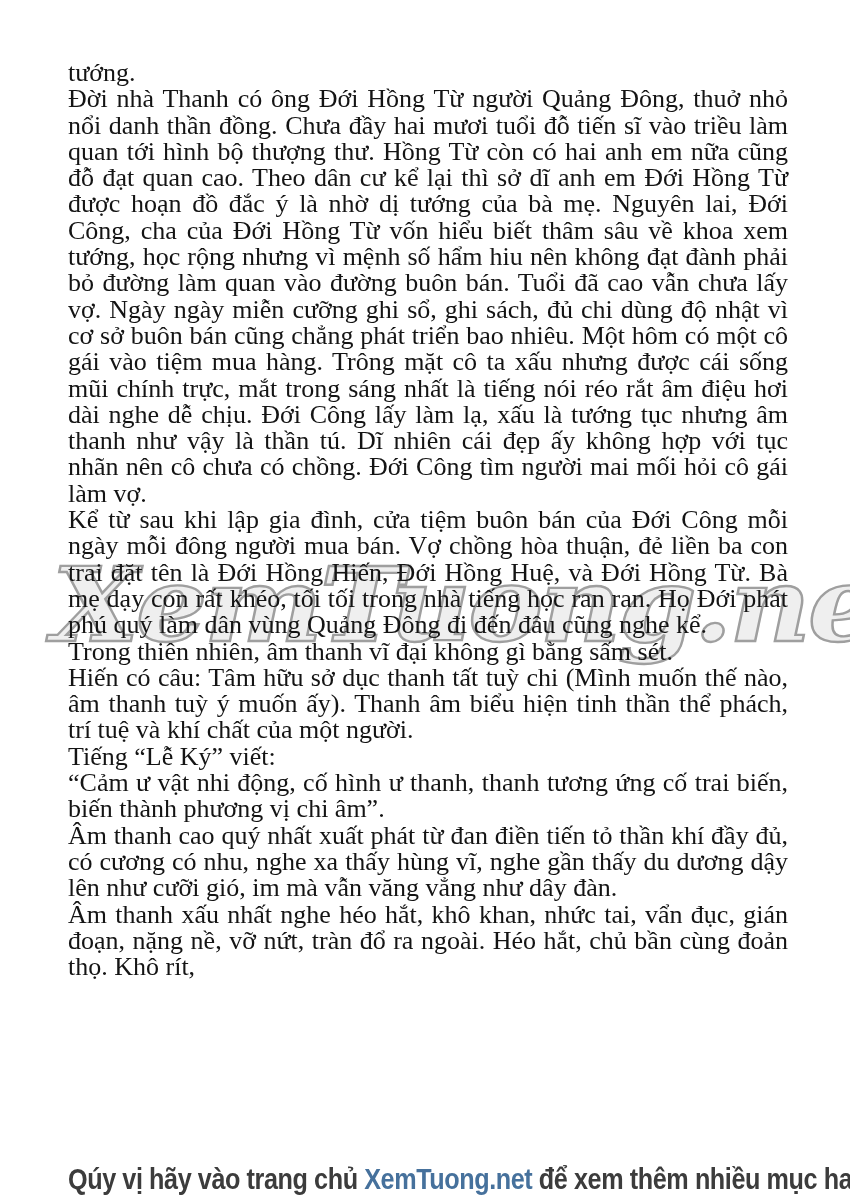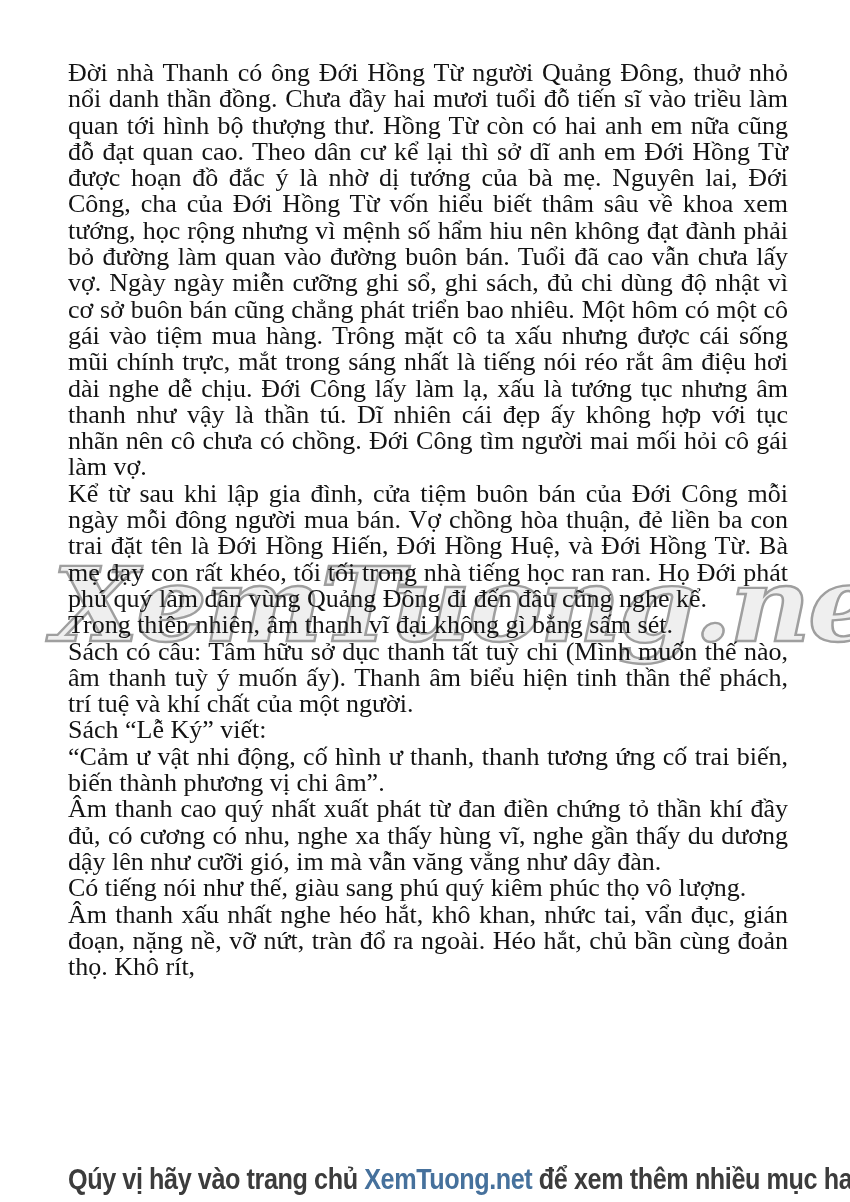--- a/index.html
+++ b/index.html
@@ -62,28 +62,28 @@
 </style>
 </head>
 <body>
 
 <div class="page">
 
   <div class="watermark">XemTuong.net</div>
 
   <div class="content">
 
+  <p>tướng.</p>
       <p>Đời nhà Thanh có ông Đới Hồng Từ người Quảng Đông, thuở nhỏ nổi danh thần đồng. Chưa đầy hai mươi tuổi đỗ tiến sĩ vào triều làm quan tới hình bộ thượng thư. Hồng Từ còn có hai anh em nữa cũng đỗ đạt quan cao. Theo dân cư kể lại thì sở dĩ anh em Đới Hồng Từ được hoạn đồ đắc ý là nhờ dị tướng của bà mẹ. Nguyên lai, Đới Công, cha của Đới Hồng Từ vốn hiểu biết thâm sâu về khoa xem tướng, học rộng nhưng vì mệnh số hẩm hiu nên không đạt đành phải bỏ đường làm quan vào đường buôn bán. Tuổi đã cao vẫn chưa lấy vợ. Ngày ngày miễn cưỡng ghi sổ, ghi sách, đủ chi dùng độ nhật vì cơ sở buôn bán cũng chẳng phát triển bao nhiêu. Một hôm có một cô gái vào tiệm mua hàng. Trông mặt cô ta xấu nhưng được cái sống mũi chính trực, mắt trong sáng nhất là tiếng nói réo rắt âm điệu hơi dài nghe dễ chịu. Đới Công lấy làm lạ, xấu là tướng tục nhưng âm thanh như vậy là thần tú. Dĩ nhiên cái đẹp ấy không hợp với tục nhãn nên cô chưa có chồng. Đới Công tìm người mai mối hỏi cô gái làm vợ.</p>
       <p>Kể từ sau khi lập gia đình, cửa tiệm buôn bán của Đới Công mỗi ngày mỗi đông người mua bán. Vợ chồng hòa thuận, đẻ liền ba con trai đặt tên là Đới Hồng Hiến, Đới Hồng Huệ, và Đới Hồng Từ. Bà mẹ dạy con rất khéo, tối tối trong nhà tiếng học ran ran. Họ Đới phát phú quý làm dân vùng Quảng Đông đi đến đâu cũng nghe kể.</p>
       <p>Trong thiên nhiên, âm thanh vĩ đại không gì bằng sấm sét.</p>
-      <p>Sách có câu: Tâm hữu sở dục thanh tất tuỳ chi (Mình muốn thế nào, âm thanh tuỳ ý muốn ấy). Thanh âm biểu hiện tinh thần thể phách, trí tuệ và khí chất của một người.</p>
-      <p>Sách “Lễ Ký” viết:</p>
+      <p>Hiến có câu: Tâm hữu sở dục thanh tất tuỳ chi (Mình muốn thế nào, âm thanh tuỳ ý muốn ấy). Thanh âm biểu hiện tinh thần thể phách, trí tuệ và khí chất của một người.</p>
+      <p>Tiếng “Lễ Ký” viết:</p>
       <p>“Cảm ư vật nhi động, cố hình ư thanh, thanh tương ứng cố trai biến, biến thành phương vị chi âm”.</p>
-      <p>Âm thanh cao quý nhất xuất phát từ đan điền chứng tỏ thần khí đầy đủ, có cương có nhu, nghe xa thấy hùng vĩ, nghe gần thấy du dương dậy lên như cưỡi gió, im mà vẫn văng vẳng như dây đàn.</p>
-      <p>Có tiếng nói như thế, giàu sang phú quý kiêm phúc thọ vô lượng.</p>
+      <p>Âm thanh cao quý nhất xuất phát từ đan điền tiến tỏ thần khí đầy đủ, có cương có nhu, nghe xa thấy hùng vĩ, nghe gần thấy du dương dậy lên như cưỡi gió, im mà vẫn văng vẳng như dây đàn.</p>
       <p>Âm thanh xấu nhất nghe héo hắt, khô khan, nhức tai, vẩn đục, gián đoạn, nặng nề, vỡ nứt, tràn đổ ra ngoài. Héo hắt, chủ bần cùng đoản thọ. Khô rít,</p>
     </div>
 
   <div class="footer">
     <span>Qúy vị hãy vào trang chủ </span><span class="brand" style="color: rgb(70, 113, 156);">XemTuong.net</span><span> để xem thêm nhiều mục hay khác</span>
   </div>
 
 </div>
 
 </body></html>

